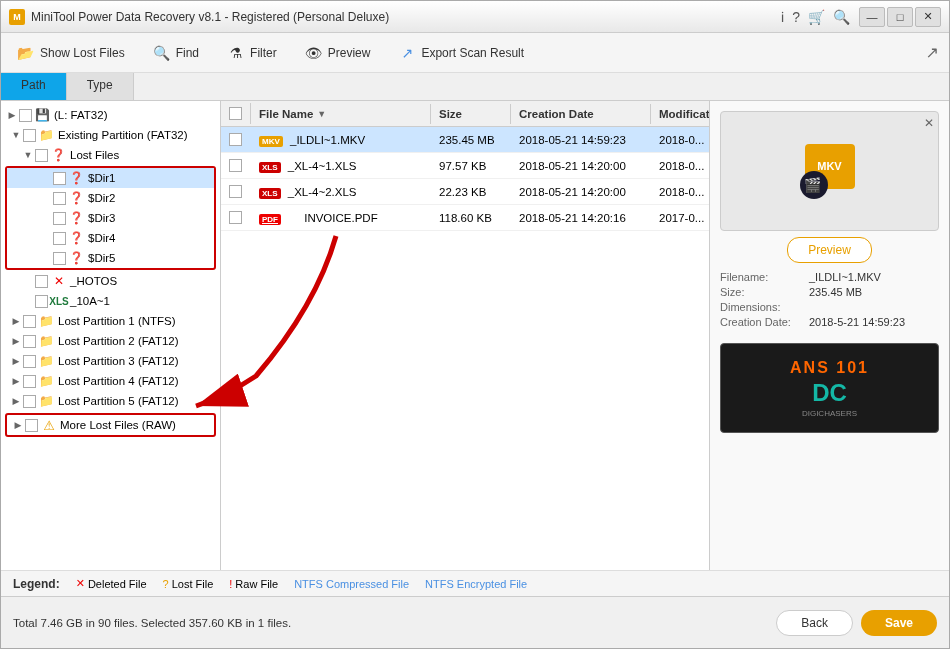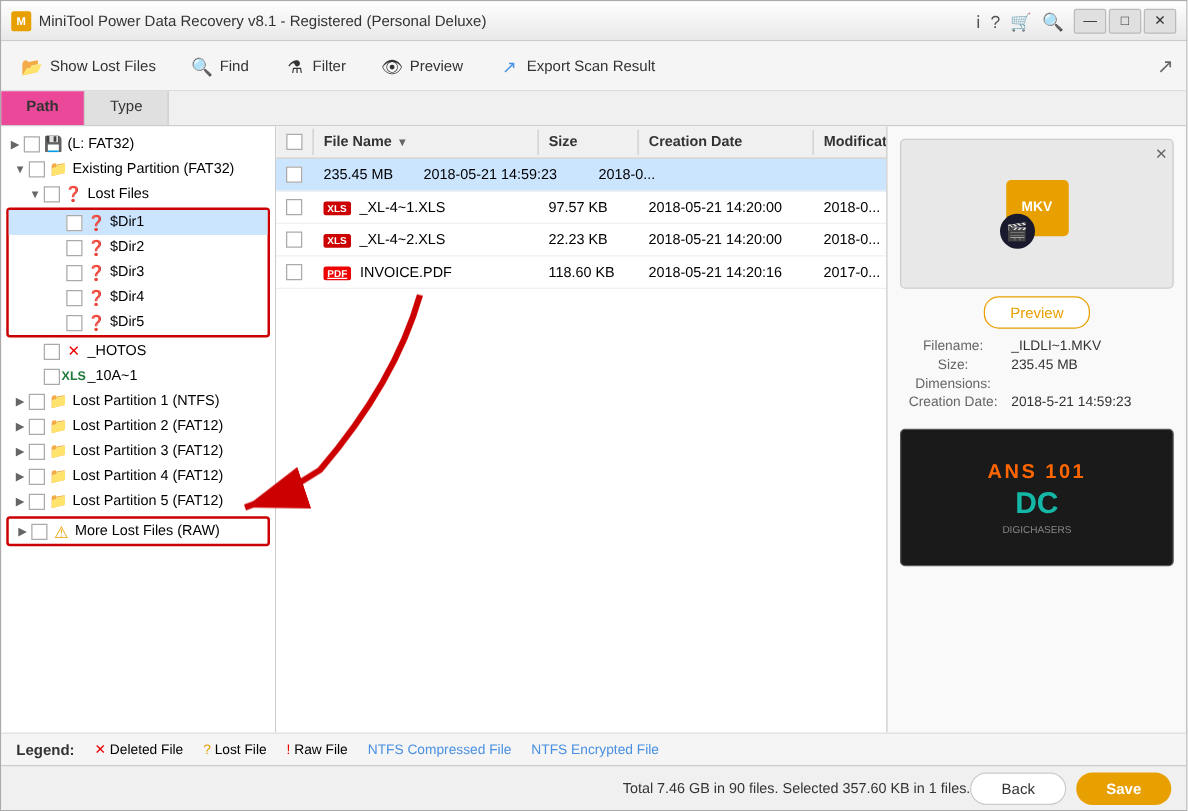--- a/index.html
+++ b/index.html
@@ -17,21 +17,21 @@
     
     .toolbar { background: #f5f5f5; border-bottom: 1px solid #ddd; padding: 6px 10px; display: flex; align-items: center; gap: 16px; height: 40px; }
     .toolbar-btn { display: flex; align-items: center; gap: 5px; cursor: pointer; color: #333; font-size: 12px; padding: 3px 6px; border-radius: 3px; }
     .toolbar-icon { width: 18px; height: 18px; display: flex; align-items: center; justify-content: center; font-size: 14px; }
     .toolbar-right { margin-left: auto; }
     .export-icon { color: #4a90e2; }
 
     
     .tab-bar { display: flex; border-bottom: 1px solid #ccc; background: #f0f0f0; height: 28px; }
     .tab { padding: 5px 20px; cursor: pointer; font-size: 12px; color: #333; border-right: 1px solid #ccc; background: #e0e0e0; }
-    .tab.active { background: #ec4899; border-bottom: none; font-weight: 700; }
+    .tab.active { background: #0ea5e9; border-bottom: none; font-weight: 400; }
 
     
     .main-content { display: flex; flex: 1; overflow: hidden; }
 
     
     .tree-panel { width: 220px; border-right: 1px solid #ccc; background: #ffffff; overflow-y: auto; overflow-x: hidden; flex-shrink: 0; padding: 4px 0; }
     .tree-item { display: flex; align-items: center; padding: 2px 4px; cursor: pointer; font-size: 11.5px; white-space: nowrap; }
     .tree-item.selected { background: #cce5ff; }
     .tree-expand { width: 14px; height: 14px; display: flex; align-items: center; justify-content: center; font-size: 9px; color: #666; flex-shrink: 0; }
     .tree-checkbox { width: 13px; height: 13px; border: 1px solid #aaa; background: white; flex-shrink: 0; margin-right: 3px; display: flex; align-items: center; justify-content: center; }
@@ -57,39 +57,39 @@
     .file-row.selected { background: #cce5ff; }
     .file-cell { padding: 2px 8px; font-size: 11.5px; overflow: hidden; text-overflow: ellipsis; white-space: nowrap; }
 
     
     .preview-panel { width: 240px; border-left: 1px solid #ccc; background: #f9f9f9; display: flex; flex-direction: column; padding: 10px; gap: 8px; flex-shrink: 0; overflow: hidden; }
     .preview-image-area { background: #e8e8e8; border: 1px solid #ccc; border-radius: 4px; height: 120px; display: flex; align-items: center; justify-content: center; position: relative; }
     .preview-btn { align-self: center; padding: 5px 20px; background: white; border: 1px solid #e8a000; border-radius: 12px; color: #e8a000; font-size: 12px; cursor: pointer; }
 
     .file-info { font-size: 11px; color: #333; }
     .info-row { display: flex; gap: 4px; margin-bottom: 3px; }
-    .info-label { color: #666; width: 85px; flex-shrink: 0; text-align: center; }
+    .info-label { color: #666; width: 85px; flex-shrink: 0; }
     .info-value { color: #333; font-weight: 500; word-break: break-all; }
 
-    .thumbnail-area { background: #1a1a1a; border: 1px solid #555; border-radius: 4px; height: 110px; display: flex; align-items: center; justify-content: center; margin-top: 4px; }
+    .thumbnail-area { background: #1a1a1a; border: 1px solid #555; border-radius: 4px; height: 90px; display: flex; align-items: center; justify-content: center; margin-top: 4px; }
 
     
     .preview-close { position: absolute; top: 4px; right: 4px; font-size: 12px; color: #666; cursor: pointer; }
 
     
     .legend-bar { background: #f5f5f5; border-top: 1px solid #ddd; padding: 4px 12px; display: flex; align-items: center; gap: 16px; height: 26px; }
     .legend-item { display: flex; align-items: center; gap: 3px; font-size: 11px; }
     .legend-x { color: #e00; }
     .legend-q { color: #e8a000; }
     .legend-excl { color: #e00; }
     .legend-ntfs-c { color: #4a90e2; }
     .legend-ntfs-e { color: #4a90e2; }
 
     
-    .status-bar { background: #f0f0f0; border-top: 1px solid #ccc; padding: 6px 12px; display: flex; align-items: center; justify-content: flex-end; height: 36px; }
+    .status-bar { background: #f0f0f0; border-top: 1px solid #ccc; padding: 6px 12px; display: flex; align-items: center; justify-content: space-between; height: 52px; }
     .status-text { font-size: 11.5px; color: #333; }
     .status-btns { display: flex; gap: 8px; }
     .btn-back { padding: 5px 24px; background: white; border: 1px solid #ccc; border-radius: 14px; font-size: 12px; cursor: pointer; color: #333; }
     .btn-save { padding: 5px 24px; background: #e8a000; border: none; border-radius: 14px; font-size: 12px; cursor: pointer; color: white; font-weight: 600; }
 
     
     ::-webkit-scrollbar { width: 8px; height: 8px; }
     ::-webkit-scrollbar-track { background: #f0f0f0; }
     ::-webkit-scrollbar-thumb { background: #bbb; border-radius: 4px; }
 
@@ -291,20 +291,24 @@
         <div class="file-header-cell col-created">Creation Date</div>
         <div class="file-header-cell col-modified">Modificatio</div>
       </div>
 
       <div class="file-list">
 
         <div class="file-row selected">
           <div class="file-cell col-check">
             <div style="width:13px;height:13px;border:1px solid #aaa;background:white;"></div>
           </div>
+          <div class="file-cell col-name">
+            <span style="background:#e8a000;color:white;font-size:8px;border-radius:2px;padding:1px 3px;margin-right:4px;font-weight:bold;">MKV</span>
+            <span>_ILDLI~1.MKV</span>
+          </div>
           <div class="file-cell col-size">235.45 MB</div>
           <div class="file-cell col-created">2018-05-21 14:59:23</div>
           <div class="file-cell col-modified">2018-0...</div>
         </div>
 
         <div class="file-row">
           <div class="file-cell col-check">
             <div style="width:13px;height:13px;border:1px solid #aaa;background:white;"></div>
           </div>
           <div class="file-cell col-name">
@@ -327,21 +331,21 @@
           <div class="file-cell col-size">22.23 KB</div>
           <div class="file-cell col-created">2018-05-21 14:20:00</div>
           <div class="file-cell col-modified">2018-0...</div>
         </div>
 
         <div class="file-row">
           <div class="file-cell col-check">
             <div style="width:13px;height:13px;border:1px solid #aaa;background:white;"></div>
           </div>
           <div class="file-cell col-name">
-            <span style="background:#e00;color:white;font-size:8px;border-radius:2px;padding:1px 3px;margin-right:4px;font-weight:bold;text-decoration:underline;">PDF</span>
+            <span style="background:#e00;color:white;font-size:8px;border-radius:2px;padding:1px 3px;margin-right:20px;font-weight:bold;text-decoration:underline;">PDF</span>
             <span>INVOICE.PDF</span>
           </div>
           <div class="file-cell col-size">118.60 KB</div>
           <div class="file-cell col-created">2018-05-21 14:20:16</div>
           <div class="file-cell col-modified">2017-0...</div>
         </div>
       </div>
     </div>
 
     <div class="preview-panel">

